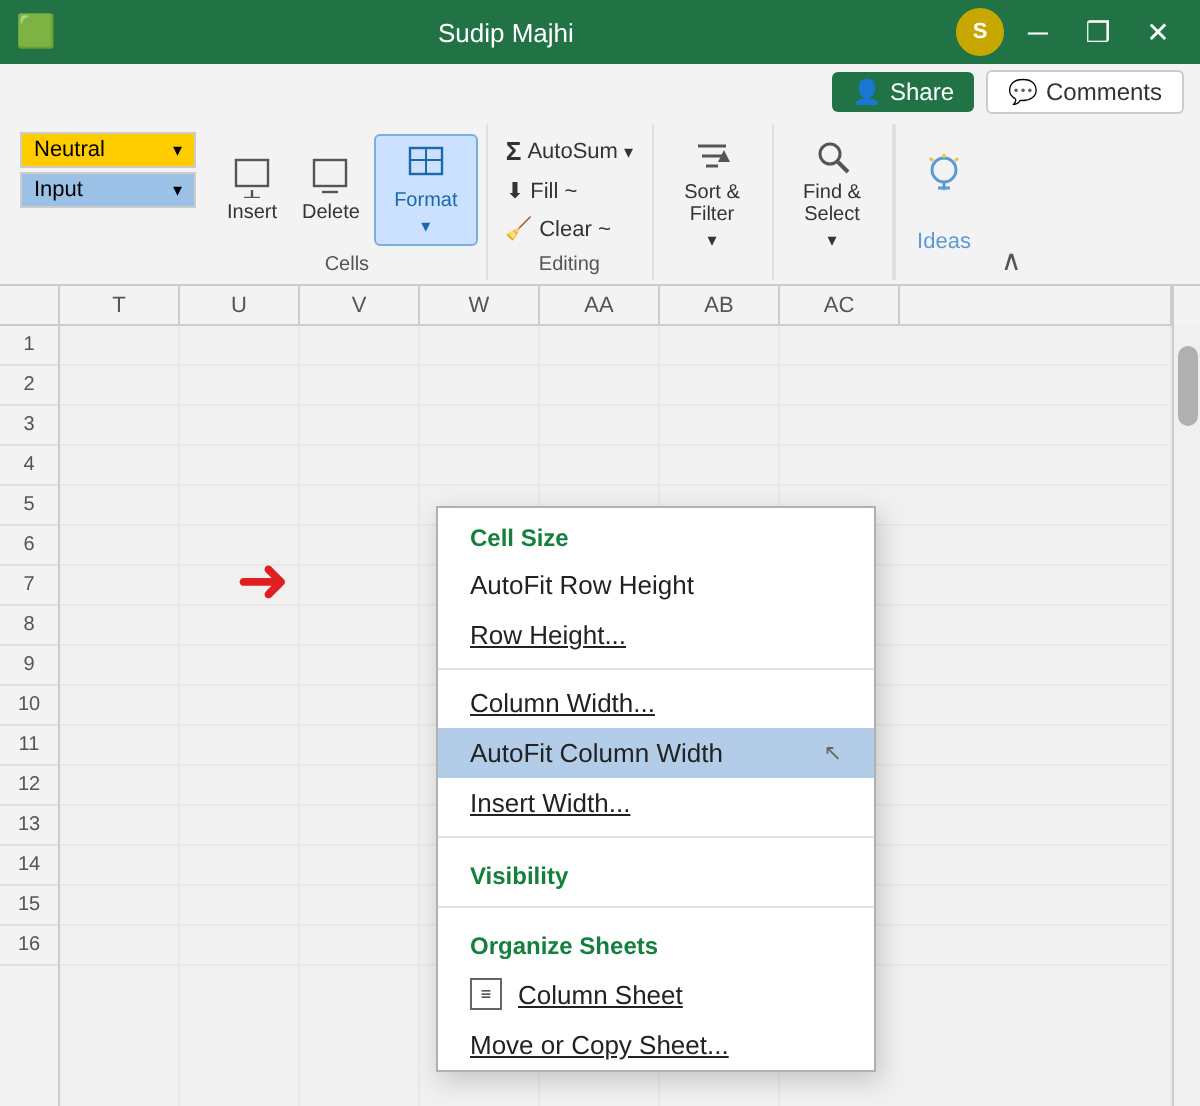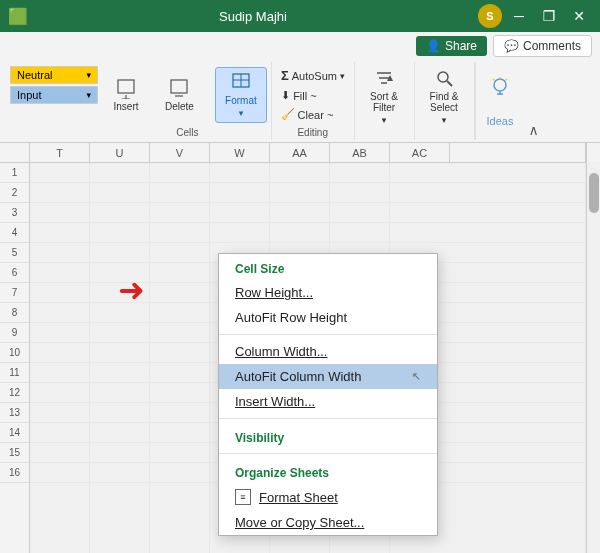--- a/index.html
+++ b/index.html
@@ -62,21 +62,21 @@
       background: #9bc2e6; border: 1px solid #ccc; padding: 2px 6px; font-size: 11px;
       display: flex; align-items: center; justify-content: space-between; cursor: pointer;
     }
     .style-arrow { font-size: 9px; }
 
     
     .ribbon-group {
       display: flex; flex-direction: column; align-items: center; padding: 2px 4px;
       border-right: 1px solid #e0e0e0; min-width: 60px;
     }
-    .ribbon-group-btns { display: flex; gap: 16px; flex: 1; align-items: center; }
+    .ribbon-group-btns { display: flex; gap: 2px; flex: 1; align-items: center; }
     .ribbon-group-label {
       font-size: 10px; color: #555; margin-top: auto; padding-top: 2px; text-align: center;
     }
 
     .ribbon-icon-btn {
       display: flex; flex-direction: column; align-items: center; justify-content: center;
       padding: 3px 5px; cursor: pointer; border-radius: 3px; min-width: 36px; min-height: 56px;
       font-size: 10px; color: #333; gap: 2px;
     }
 
@@ -481,26 +481,26 @@
 
     <div class="v-scrollbar" style="height:100%;">
       <div class="v-scrollbar-thumb"></div>
     </div>
   </div>
 
   <div class="dropdown-menu">
     <span class="menu-section-label">Cell Size</span>
 
     <div class="menu-item">
+      <span>AutoFit Row Height</span>
+    </div>
+    <div class="menu-item">
       <span class="menu-item-left">
         <span class="underline">Row Height...</span>
       </span>
-    </div>
-    <div class="menu-item">
-      <span>AutoFit Row Height</span>
     </div>
 
     <div class="menu-divider"></div>
 
     <div class="menu-item">
       <span class="menu-item-left">
         <span class="underline">Column Width...</span>
       </span>
     </div>
     <div class="menu-item highlighted">
@@ -514,21 +514,21 @@
     <div class="menu-divider"></div>
 
     <span class="menu-section-label">Visibility</span>
 
     <div class="menu-divider"></div>
 
     <span class="menu-section-label">Organize Sheets</span>
     <div class="menu-item">
       <div class="menu-item-left">
         <span class="icon-box">≡</span>
-        <span class="underline">Format Sheet</span>
+        <span class="underline">Column Sheet</span>
       </div>
     </div>
     <div class="menu-item">
       <span class="underline">Move or Copy Sheet...</span>
     </div>
 
   </div>
 </div>
 
 </body></html>

